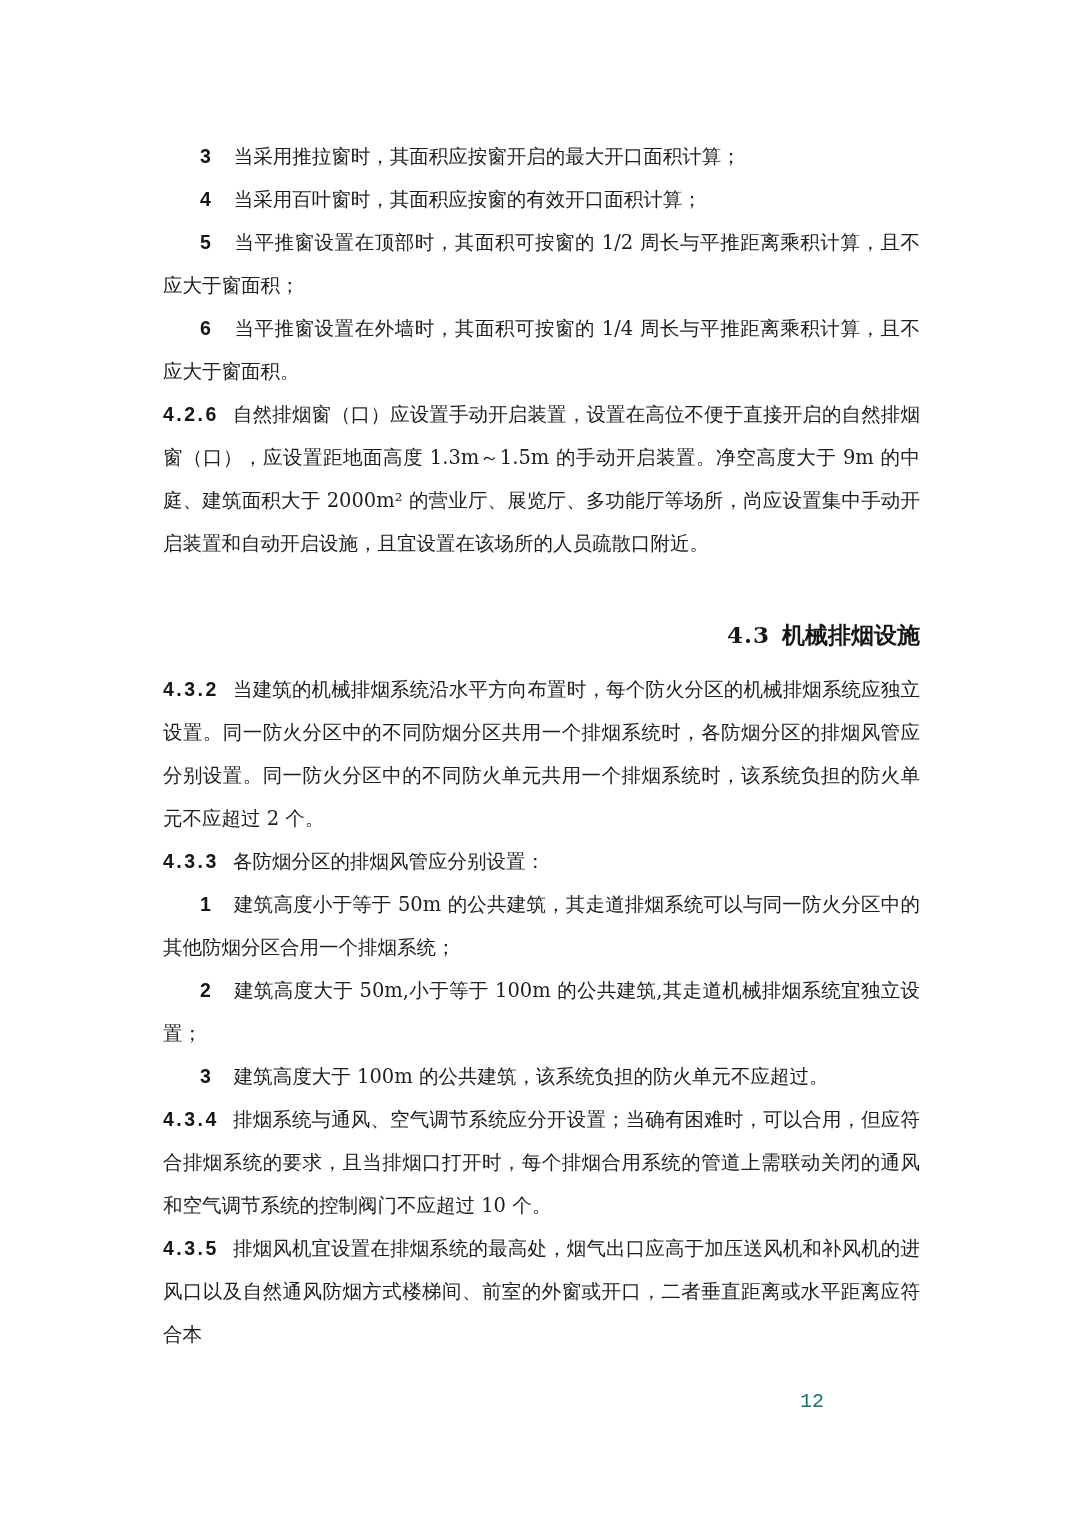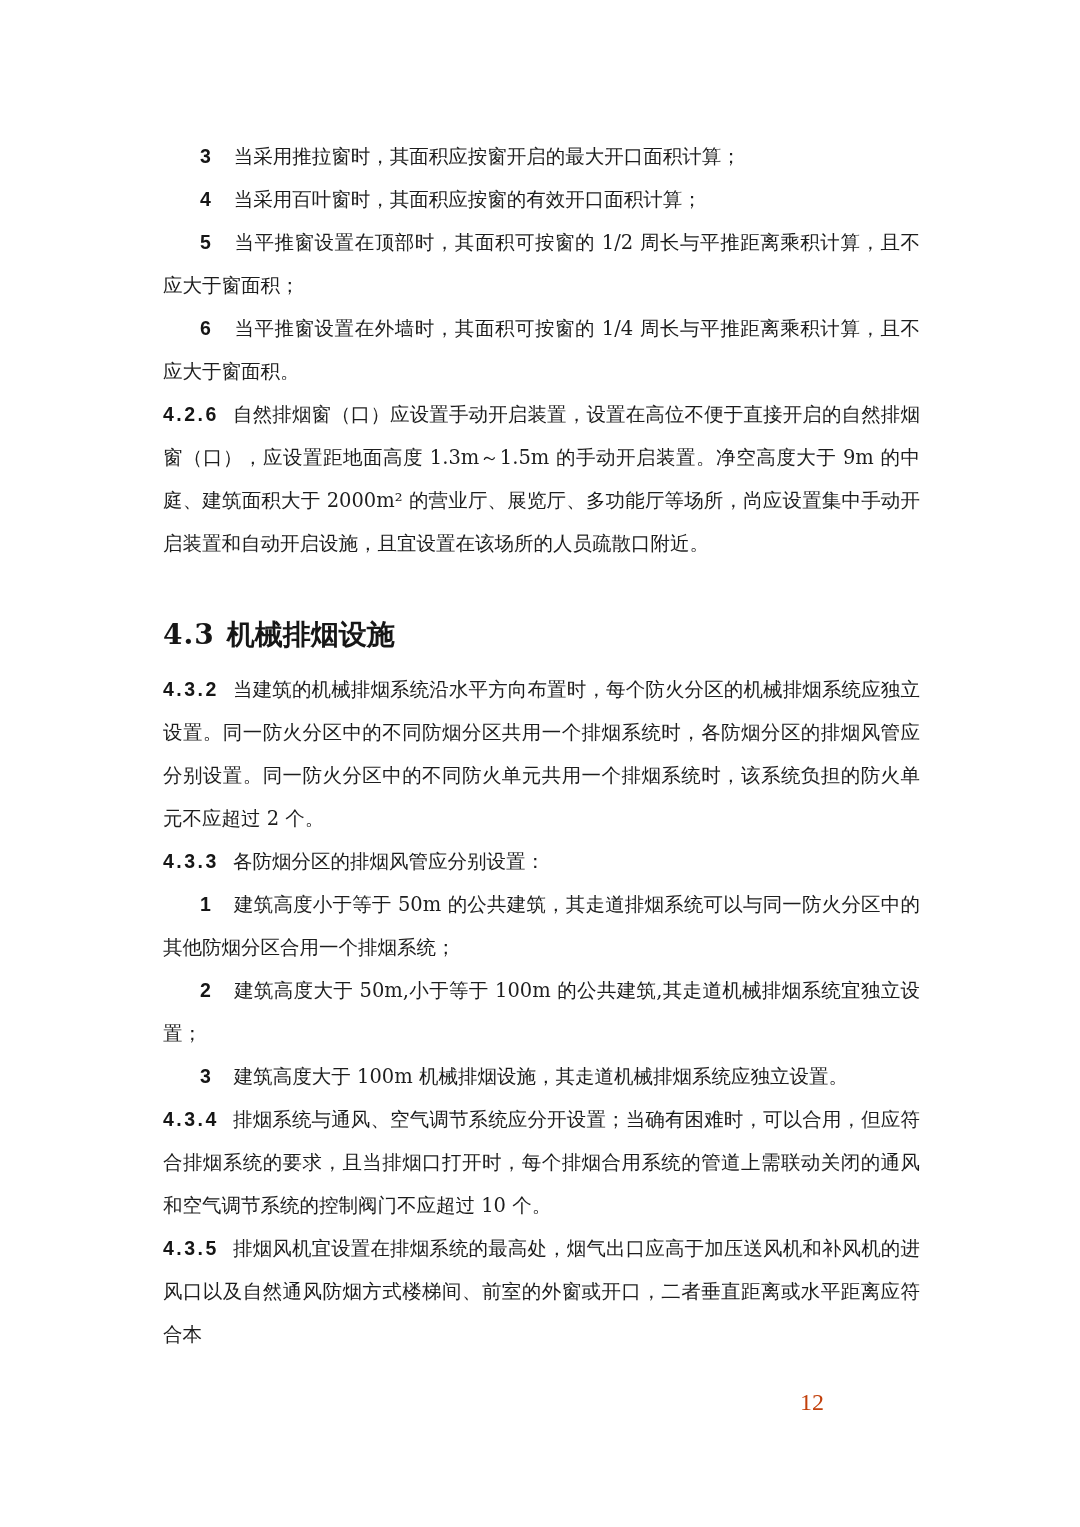--- a/index.html
+++ b/index.html
@@ -39,39 +39,39 @@
   }
   .item {
     text-indent: 37px;
   }
   .item .num {
     letter-spacing: 0;
     margin-right: 23px;
   }
   .section-heading {
     margin: 48px 0 12px 0;
-    font-size: 28px;
+    font-size: 23px;
     line-height: 43px;
     font-weight: 700;
-    text-align: left;
+    text-align: right;
     color: #161616;
     font-family: "DejaVu Serif", "Liberation Serif", serif;
   }
   .section-heading .h-num {
     margin-right: 12px;
     letter-spacing: 1px;
   }
   .page-number {
     position: absolute;
     top: 1390px;
     right: 160px;
-    font-size: 24px;
+    font-size: 20px;
     line-height: 24px;
-    color: #c2410c;
-    font-family: Liberation Serif, serif;
+    color: #0f766e;
+    font-family: Liberation Mono, monospace;
   }
 </style>
 </head>
 <body>
 
 <div class="page">
   <div class="doc-body">
 
     <p class="para item"><span class="num">3</span><span>当采用推拉窗时，其面积应按窗开启的最大开口面积计算；</span></p>
 
@@ -87,21 +87,21 @@
 
 
     <p class="para clause"><span class="num">4.3.2</span><span>当建筑的机械排烟系统沿水平方向布置时，每个防火分区的机械排烟系统应独立设置。同一防火分区中的不同防烟分区共用一个排烟系统时，各防烟分区的排烟风管应分别设置。同一防火分区中的不同防火单元共用一个排烟系统时，该系统负担的防火单元不应超过 2 个。</span></p>
 
     <p class="para clause"><span class="num">4.3.3</span><span>各防烟分区的排烟风管应分别设置：</span></p>
 
     <p class="para item"><span class="num">1</span><span>建筑高度小于等于 50m 的公共建筑，其走道排烟系统可以与同一防火分区中的其他防烟分区合用一个排烟系统；</span></p>
 
     <p class="para item"><span class="num">2</span><span>建筑高度大于 50m,小于等于 100m 的公共建筑,其走道机械排烟系统宜独立设置；</span></p>
 
-    <p class="para item"><span class="num">3</span><span>建筑高度大于 100m 机械排烟设施，其走道机械排烟系统应独立设置。</span></p>
+    <p class="para item"><span class="num">3</span><span>建筑高度大于 100m 的公共建筑，该系统负担的防火单元不应超过。</span></p>
 
     <p class="para clause"><span class="num">4.3.4</span><span>排烟系统与通风、空气调节系统应分开设置；当确有困难时，可以合用，但应符合排烟系统的要求，且当排烟口打开时，每个排烟合用系统的管道上需联动关闭的通风和空气调节系统的控制阀门不应超过 10 个。</span></p>
 
     <p class="para clause"><span class="num">4.3.5</span><span>排烟风机宜设置在排烟系统的最高处，烟气出口应高于加压送风机和补风机的进风口以及自然通风防烟方式楼梯间、前室的外窗或开口，二者垂直距离或水平距离应符合本</span></p>
 
   </div>
 
   <div class="page-number">12</div>
 </div>
 

